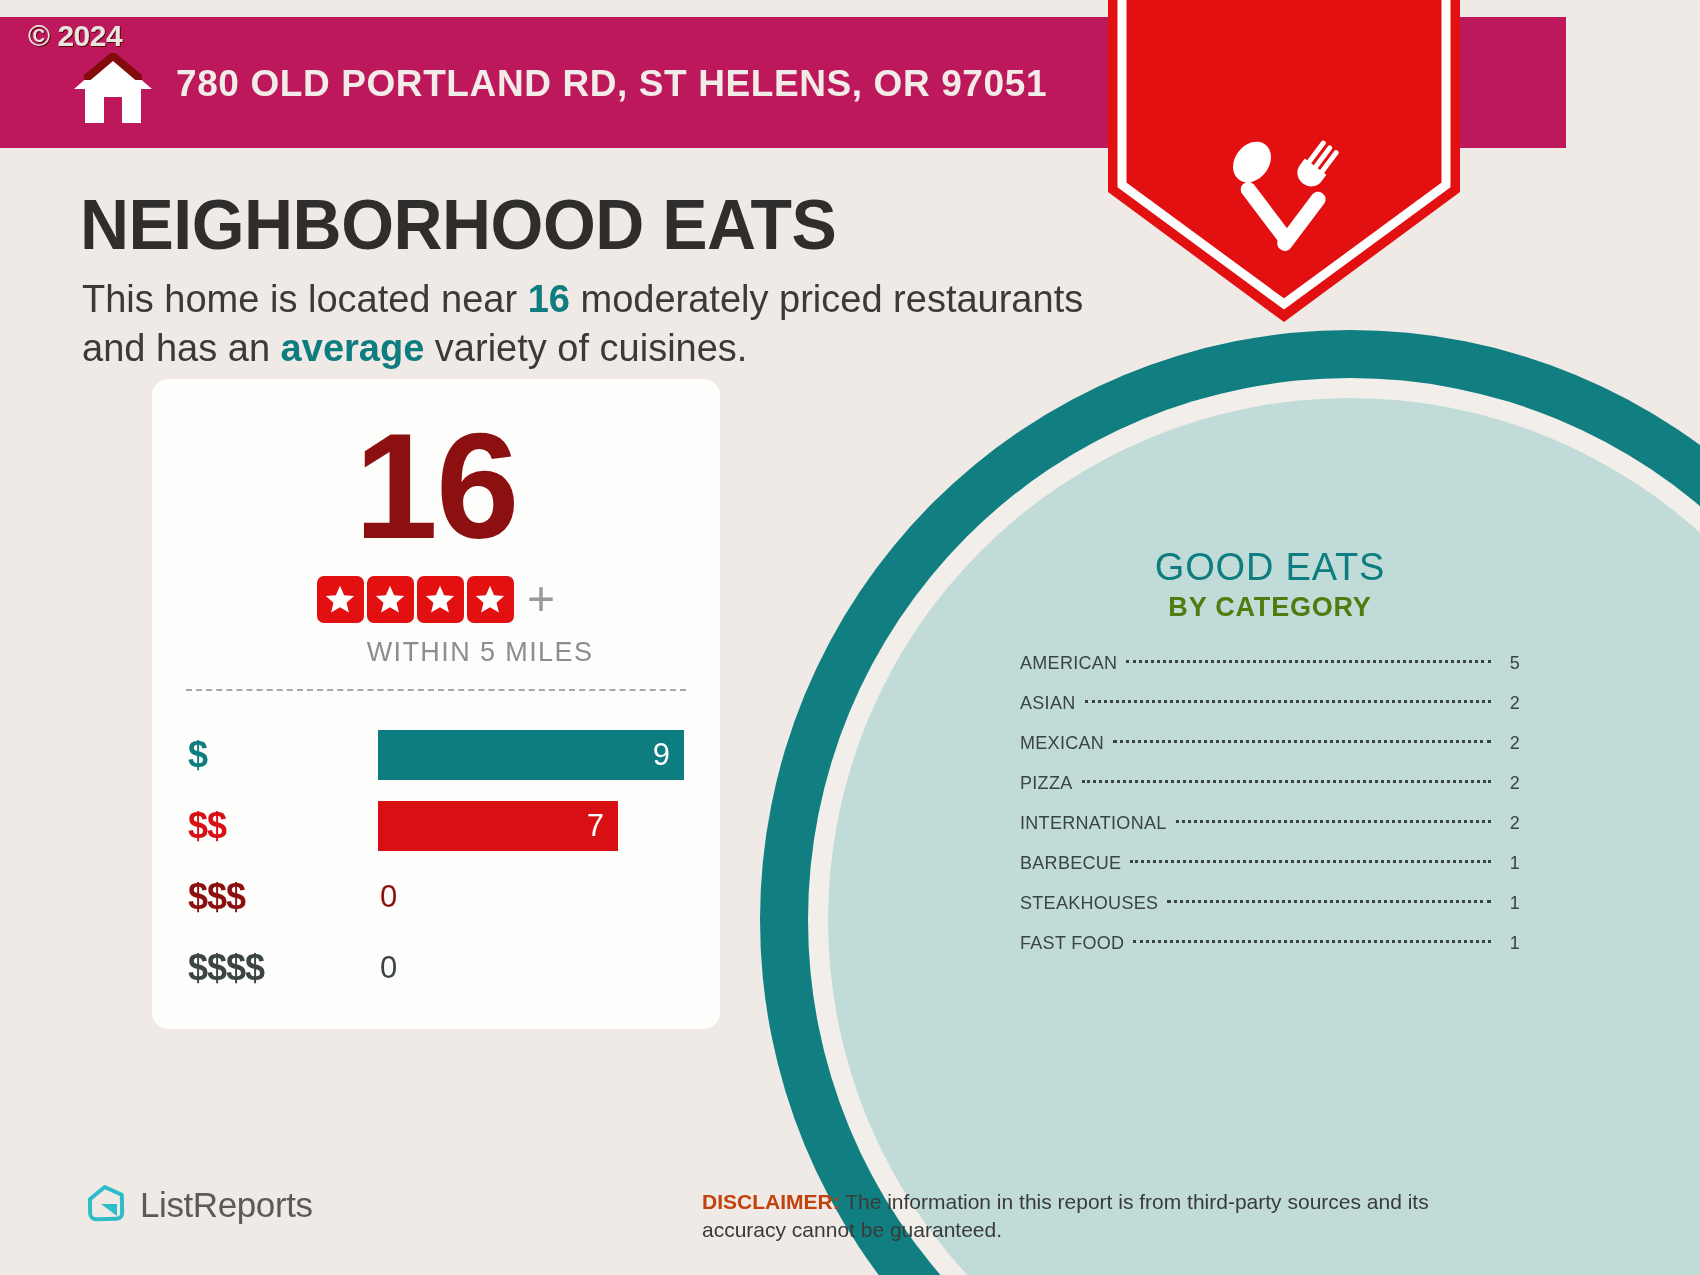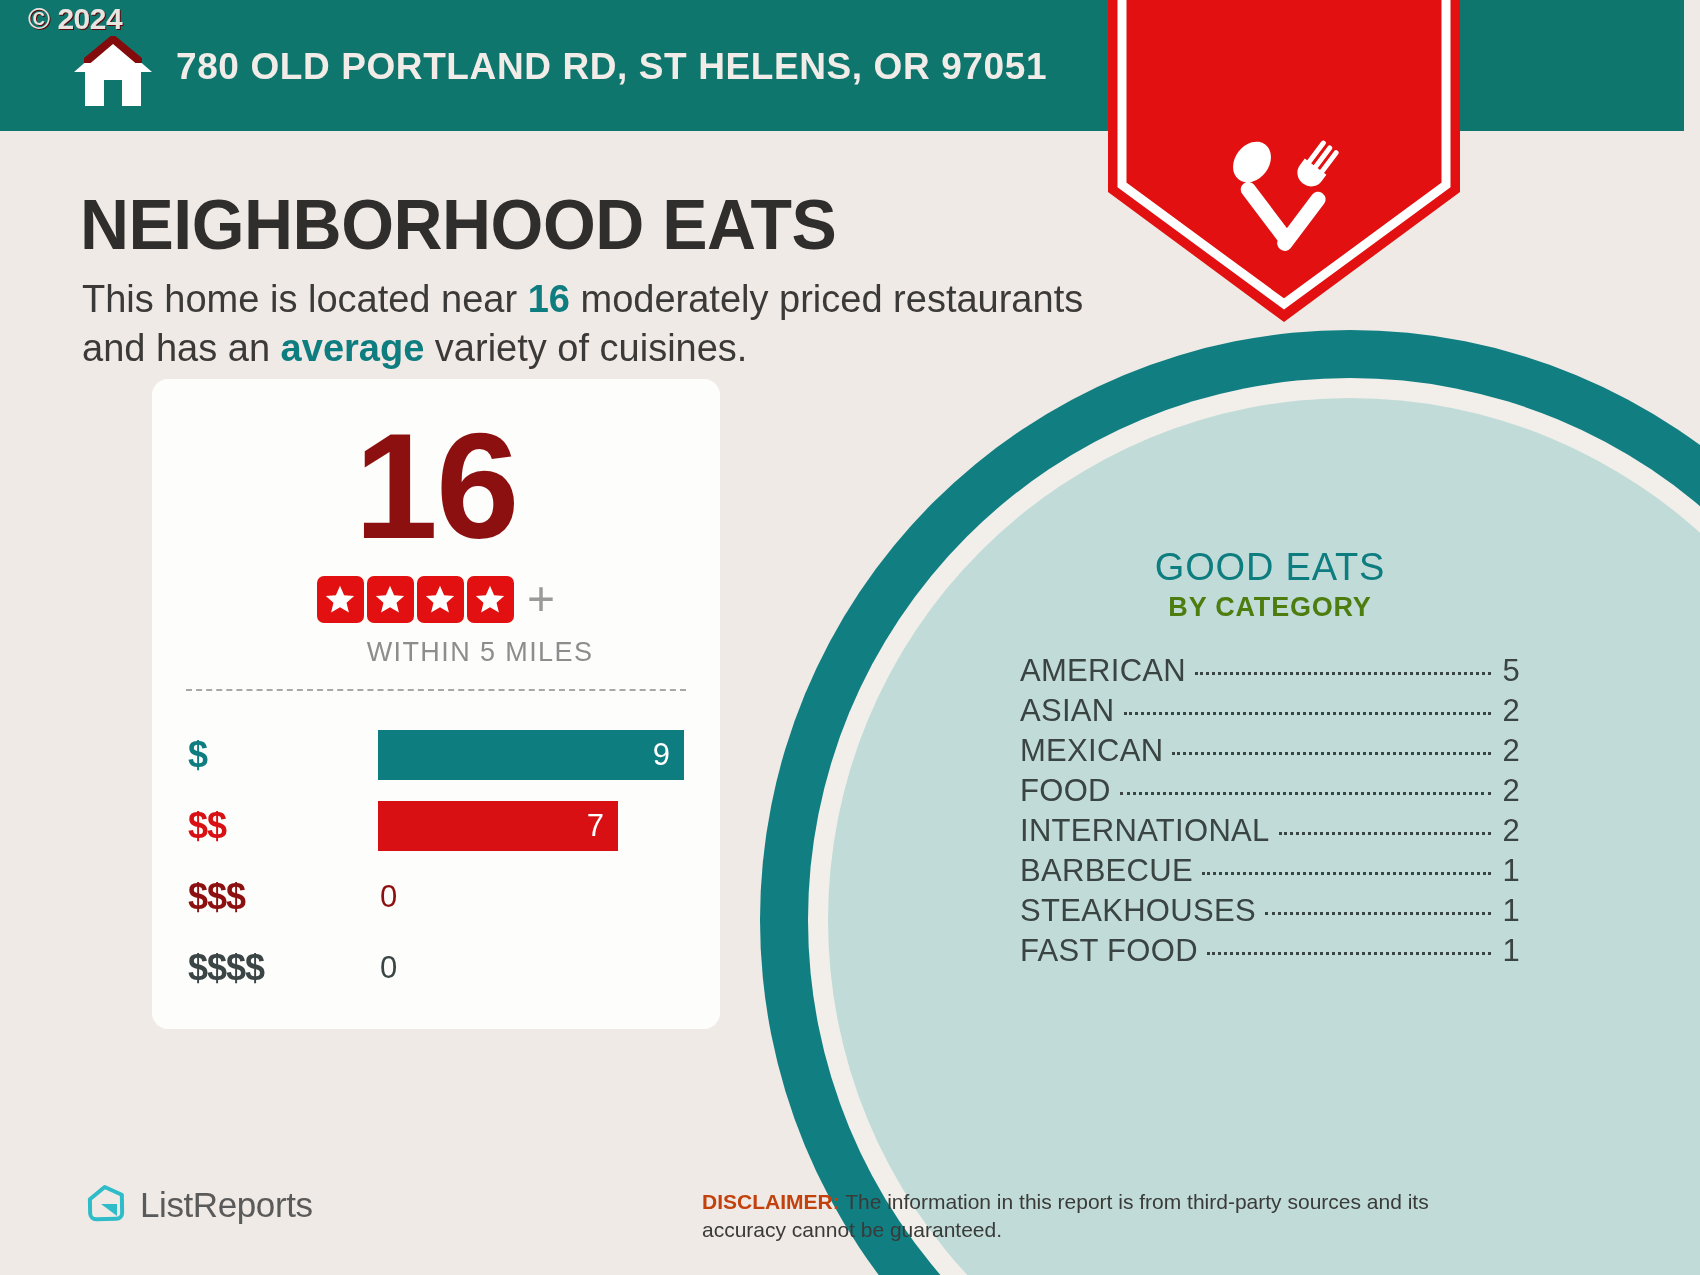--- a/index.html
+++ b/index.html
@@ -14,24 +14,24 @@
     position: relative;
     width: 1700px;
     height: 1275px;
     background: #efeae5;
     overflow: hidden;
   }
 
   
   .header-bar {
     position: absolute;
-    left: 0; top: 0;
-    width: 1684px;
+    left: 0; top: 17px;
+    width: 1566px;
     height: 131px;
-    background: #0f766e;
+    background: #be185d;
   }
   .copyright {
     position: absolute;
     left: 28px; top: 2px;
     font-size: 30px;
     font-weight: bold;
     color: #e8e4e0;
     letter-spacing: -0.5px;
     text-shadow: 1px 1px 0 #5b0606;
     font-family: "Liberation Sans", sans-serif;
@@ -145,21 +145,21 @@
     font-weight: bold;
     letter-spacing: 0.8px;
     margin-top: 4px;
   }
   .cat-list {
     margin-top: 30px;
   }
   .cat-row {
     display: flex;
     align-items: baseline;
-    font-size: 31px;
+    font-size: 18px;
     color: #3a4442;
     height: 40px;
     letter-spacing: 0.3px;
   }
   .cat-name { white-space: nowrap; }
   .cat-dots {
     flex: 1;
     margin: 0 7px 0 9px;
     border-bottom: 3px dotted #3a4442;
     position: relative;
@@ -357,21 +357,21 @@
         <span class="cat-name">ASIAN</span>
         <span class="cat-dots"></span>
         <span class="cat-count">2</span>
       </div>
       <div class="cat-row">
         <span class="cat-name">MEXICAN</span>
         <span class="cat-dots"></span>
         <span class="cat-count">2</span>
       </div>
       <div class="cat-row">
-        <span class="cat-name">FOOD</span>
+        <span class="cat-name">PIZZA</span>
         <span class="cat-dots"></span>
         <span class="cat-count">2</span>
       </div>
       <div class="cat-row">
         <span class="cat-name">INTERNATIONAL</span>
         <span class="cat-dots"></span>
         <span class="cat-count">2</span>
       </div>
       <div class="cat-row">
         <span class="cat-name">BARBECUE</span>

